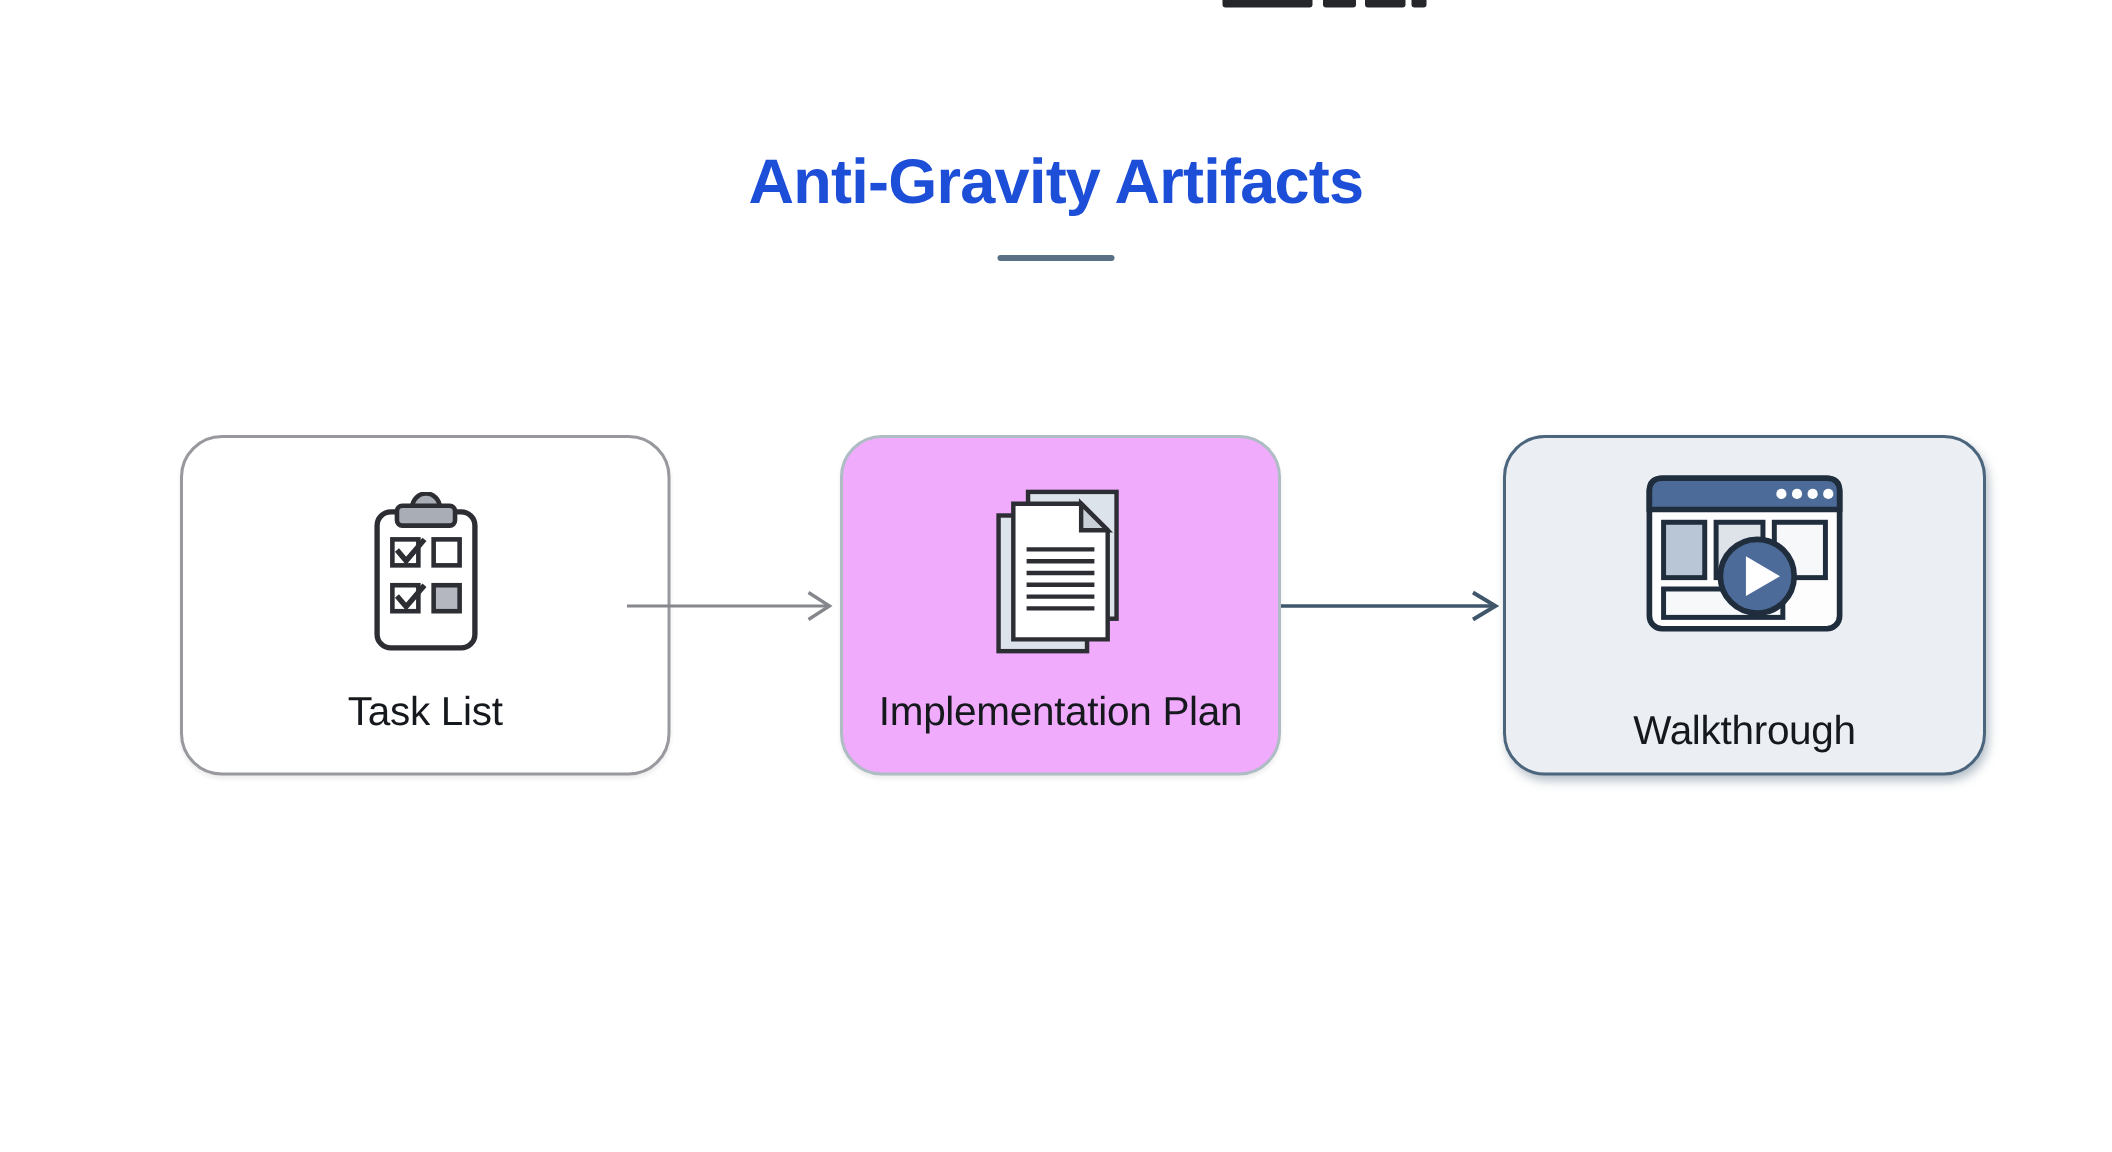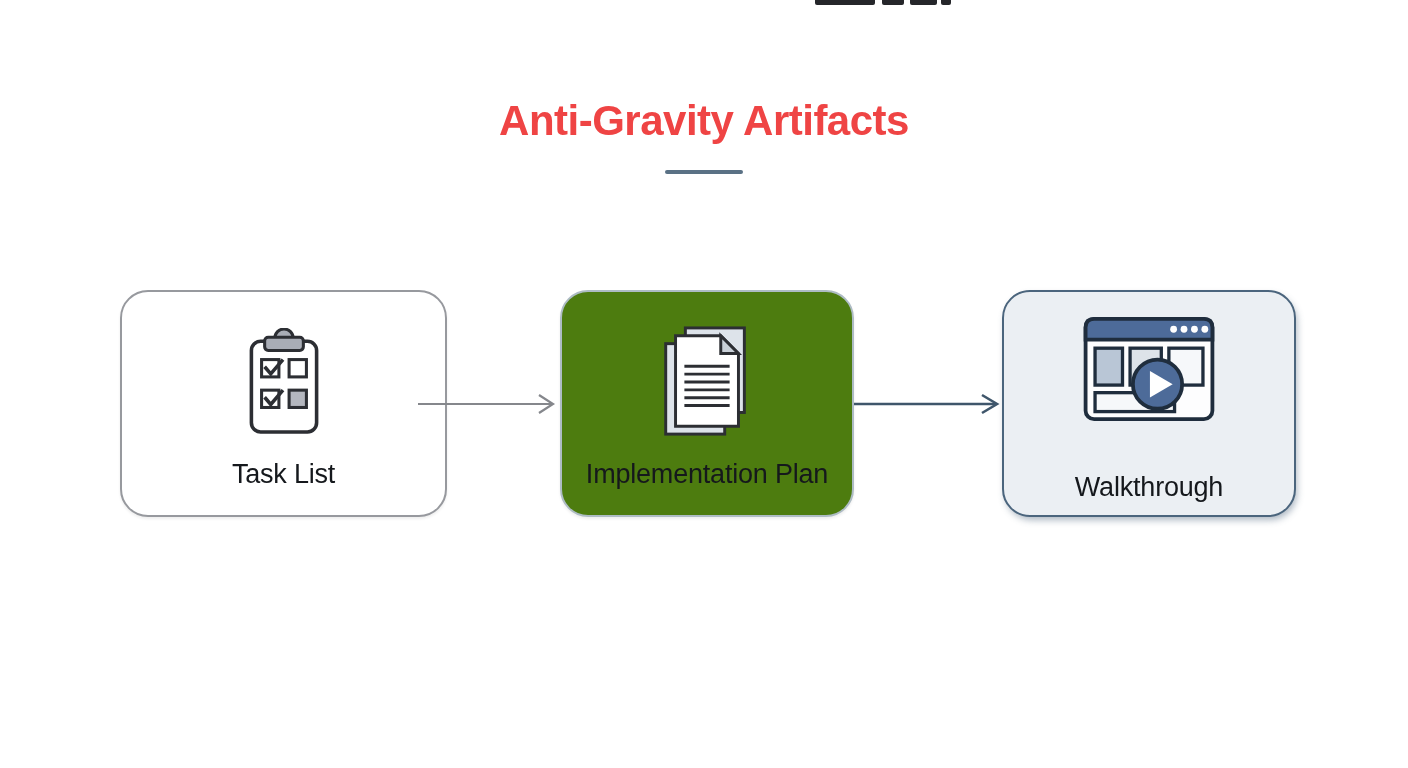--- a/index.html
+++ b/index.html
@@ -23,42 +23,42 @@
   .title-underline{width:78px;height:4px;border-radius:2px;margin:26px auto 0;background:#5a7185;}
 
   .card{
     position:absolute;top:290px;height:227px;border-radius:28px;
     background:#ffffff;border:2px solid #97999e;box-sizing:border-box;
     display:flex;flex-direction:column;align-items:center;justify-content:center;
     box-shadow:0 2px 3px rgba(0,0,0,0.07);
   }
   .card-task{left:120px;width:327px;}
   .card-plan{left:560px;width:294px;}
-  .card-walkthrough{left:1002px;width:294px;box-shadow:2px 4px 7px -1px rgba(70,95,120,0.45);gap:26px;}
+  .card-walkthrough{left:1002px;width:322px;box-shadow:2px 4px 7px -1px rgba(70,95,120,0.45);gap:26px;}
   .icon-wrap{height:118px;display:flex;align-items:center;justify-content:center;margin-top:6px;}
   .card-label{font-size:27px;font-weight:500;color:#15181c;margin-top:18px;letter-spacing:-0.2px;}
 
   .arrow{position:absolute;top:394px;overflow:visible;}
   .arrow-1{left:418px;}
   .arrow-2{left:854px;}
 </style>
 </head>
 <body>
 
 <div class="page">
 
   <div class="top-artifact">
     <span class="seg s1" style="background: rgb(37, 38, 42);"></span>
     <span class="seg s2" style="background: rgb(37, 38, 42);"></span>
     <span class="seg s3" style="background: rgb(37, 38, 42);"></span>
     <span class="seg s4" style="background: rgb(37, 38, 42);"></span>
   </div>
 
   <header class="title-block">
-    <h1 style="color: #ef4444;">Anti-Gravity Artifacts</h1>
+    <h1 style="color: #1d4ed8;">Anti-Gravity Artifacts</h1>
     <div class="title-underline" style="background: rgb(90, 113, 133);"></div>
   </header>
 
   <section class="card card-task" style="background: rgb(255, 255, 255); border-color: rgb(151, 153, 158);">
     <div class="icon-wrap">
       <svg width="78" height="108" viewBox="0 0 76 106">
         <rect x="6" y="13" width="64" height="89" rx="9" fill="#ffffff" stroke="#2c2e33" stroke-width="3.5"></rect>
         <path d="M29 10 a9 9 0 0 1 18 0" fill="#a9adb6" stroke="#2c2e33" stroke-width="3"></path>
         <rect x="19" y="9" width="38" height="13" rx="3.5" fill="#a9adb6" stroke="#2c2e33" stroke-width="3"></rect>
         <rect x="16" y="31" width="17" height="17" fill="#ffffff" stroke="#2c2e33" stroke-width="3"></rect>
@@ -70,21 +70,21 @@
       </svg>
     </div>
     <div class="card-label">Task List</div>
   </section>
 
   <svg class="arrow arrow-1" width="142" height="20">
     <line class="stroke" x1="0" y1="10" x2="134" y2="10" stroke="#85878c" stroke-width="2"></line>
     <polyline class="stroke" points="121,1 135,10 121,19" fill="none" stroke="#85878c" stroke-width="2.2"></polyline>
   </svg>
 
-  <section class="card card-plan" style="background: #4d7c0f; border-color: rgb(174, 188, 196);">
+  <section class="card card-plan" style="background: #f0abfc; border-color: rgb(174, 188, 196);">
     <div class="icon-wrap">
       <svg width="96" height="116" viewBox="0 0 96 118">
         <rect x="26" y="4" width="60" height="86" fill="#dde3ea" stroke="#2c2e33" stroke-width="3"></rect>
         <rect x="6" y="20" width="60" height="92" fill="#dde3ea" stroke="#2c2e33" stroke-width="3"></rect>
         <path d="M16 12 H62 L80 30 V104 H16 Z" fill="#ffffff" stroke="#2c2e33" stroke-width="3"></path>
         <path d="M62 12 V30 H80 Z" fill="#c9d0d8" stroke="#2c2e33" stroke-width="3"></path>
         <line x1="25" y1="43" x2="71" y2="43" stroke="#2c2e33" stroke-width="3"></line>
         <line x1="25" y1="51" x2="71" y2="51" stroke="#2c2e33" stroke-width="3"></line>
         <line x1="25" y1="59" x2="71" y2="59" stroke="#2c2e33" stroke-width="3"></line>
         <line x1="25" y1="67" x2="71" y2="67" stroke="#2c2e33" stroke-width="3"></line>

